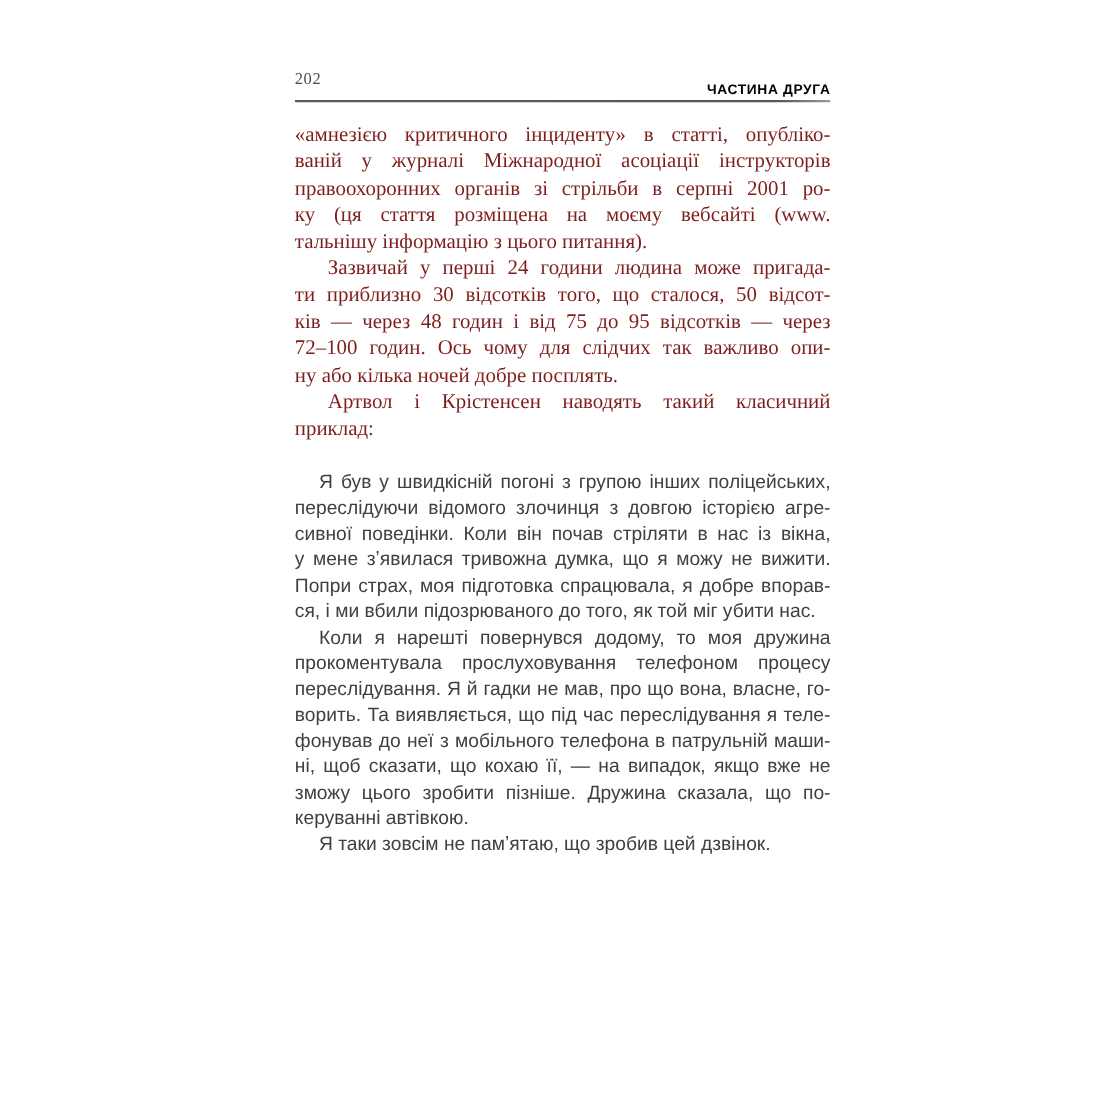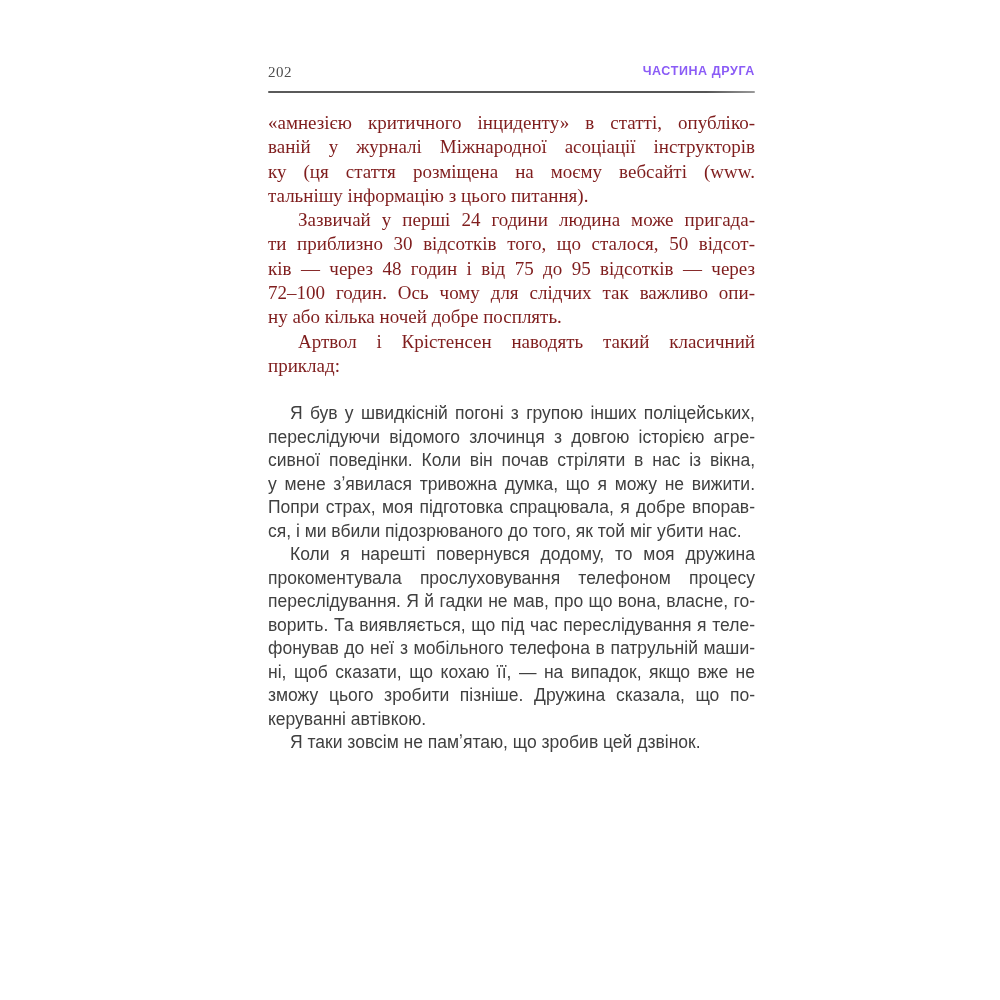--- a/index.html
+++ b/index.html
@@ -33,21 +33,22 @@
   .folio {
     font-family: "Liberation Serif", serif;
     font-size: 15px;
     letter-spacing: 0.5px;
   }
   .running-head {
     font-family: "Liberation Sans", sans-serif;
     font-size: 12.5px;
     font-weight: bold;
     letter-spacing: 0.6px;
-    color: #8b5cf6;
+    color: #000000;
+    margin-top: 10px;
   }
   .header-rule {
     position: absolute;
     left: 0;
     top: 91px;
     width: 100%;
     height: 2px;
     background: linear-gradient(to right, #5a5a5a 0%, #555555 90%, #9a9a9a 100%);
     border-radius: 1px;
   }
@@ -87,20 +88,21 @@
   <div id="column">
     <div class="header-row">
       <span class="folio">202</span>
       <span class="running-head">ЧАСТИНА ДРУГА</span>
     </div>
     <div class="header-rule"></div>
     <div id="body-text">
         <div class="para serif">
           <div class="line">«амнезією критичного інциденту» в статті, опубліко-</div>
           <div class="line">ваній у журналі Міжнародної асоціації інструкторів</div>
+          <div class="line">правоохоронних органів зі стрільби в серпні 2001 ро-</div>
           <div class="line">ку (ця стаття розміщена на моєму вебсайті (www.</div>
           <div class="line last">тальнішу інформацію з цього питання).</div>
         </div>
         <div class="para serif">
           <div class="line indent">Зазвичай у перші 24 години людина може пригада-</div>
           <div class="line">ти приблизно 30 відсотків того, що сталося, 50 відсот-</div>
           <div class="line">ків — через 48 годин і від 75 до 95 відсотків — через</div>
           <div class="line">72–100 годин. Ось чому для слідчих так важливо опи-</div>
           <div class="line last">ну або кілька ночей добре посплять.</div>
         </div>

